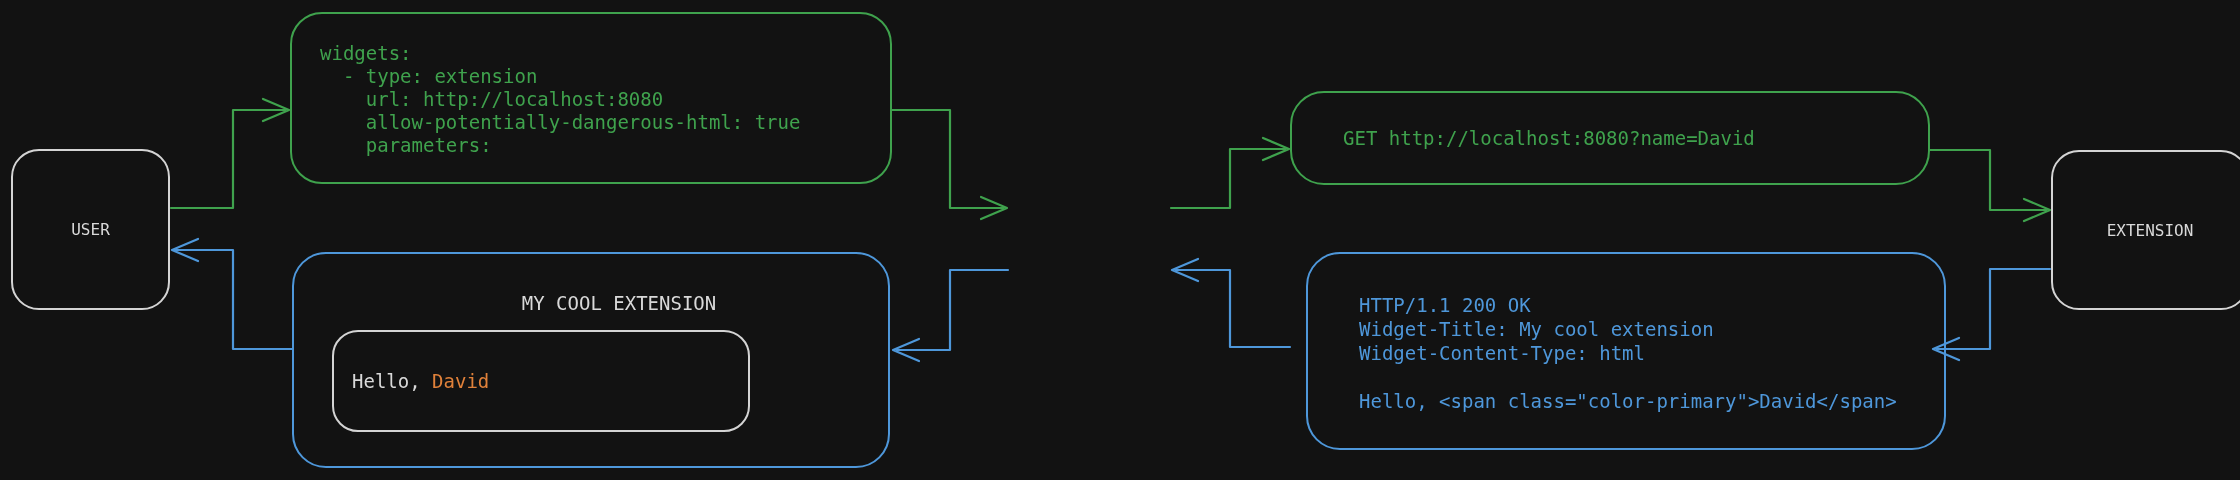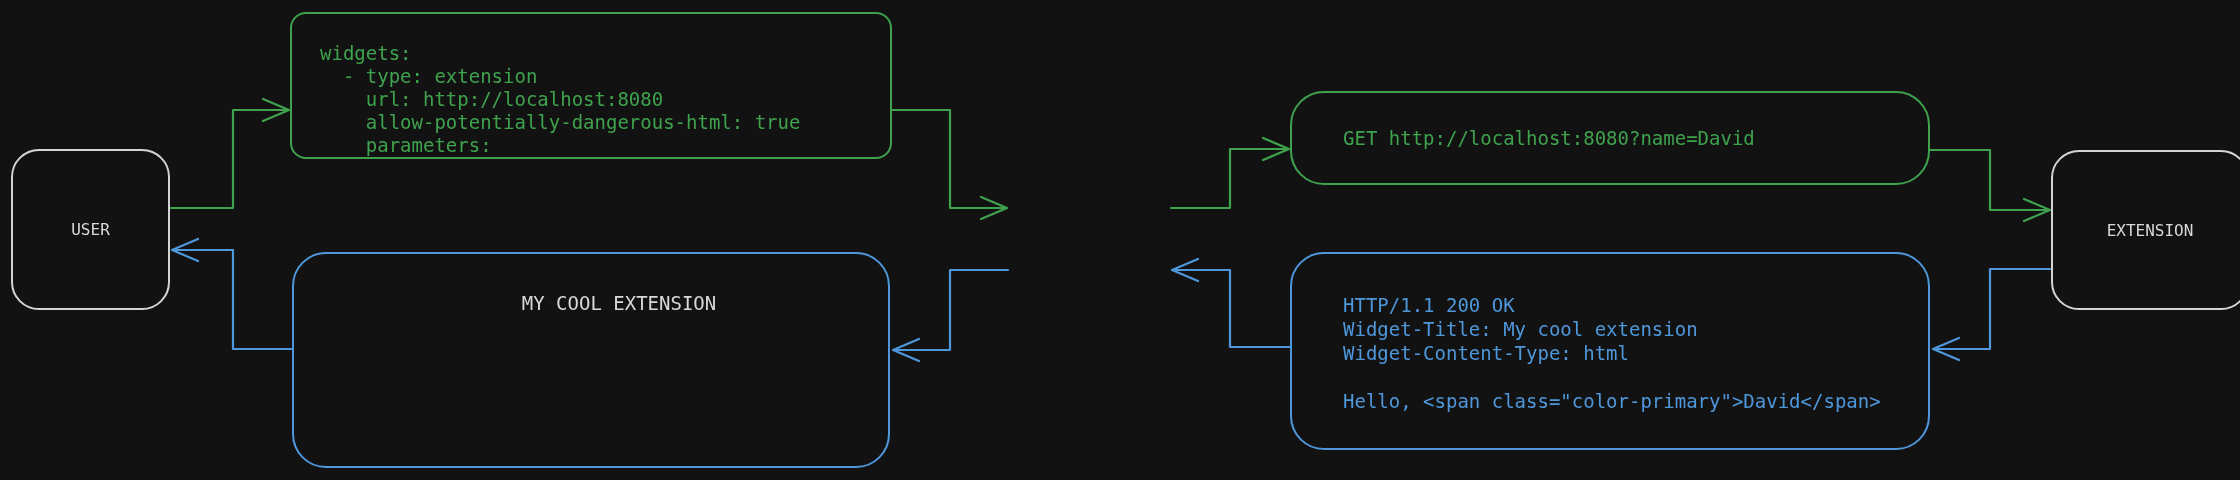--- a/index.html
+++ b/index.html
@@ -41,21 +41,21 @@
   .msgbox.blue  { border-color: #4e97da; color: #4e97da; }
   .code-line {
     white-space: pre;
     font-size: 19px;
     line-height: 23px;
     height: 23px;
   }
   .code-line.lh24 { line-height: 24px; height: 24px; }
   #config-box  { padding: 28px 0 0 28px; }
   #request-box { display: flex; align-items: center; padding-left: 51px; font-size: 19px; }
-  #response-box { padding: 39px 13px 0 51px; }
+  #response-box { padding: 39px 13px 0 51px; margin-left: 16px; }
   #widget-box  { padding: 38px 0 0 56px; color: #d9d9d9; }
   #widget-title { font-size: 19px; line-height: 23px; white-space: pre; text-align: center; }
   #widget-inner {
     position: absolute;
     box-sizing: border-box;
     left: 38px; top: 76px;
     width: 418px; height: 102px;
     border: 2px solid #d4d4d4;
     border-radius: 26px;
     display: flex;
@@ -99,21 +99,21 @@
 
   <div class="node" style="left:11px; top:149px; width:159px; height:161px;">
     <span>USER</span>
   </div>
 
 
   <div class="node" style="left:2051px; top:150px; width:198px; height:160px;">
     <span>EXTENSION</span>
   </div>
 
-  <div id="config-box" class="msgbox green" style="left:290px; top:12px; width:602px; height:147px; border-radius:16px;">
+  <div id="config-box" class="msgbox green" style="left:290px; top:12px; width:602px; height:172px; border-radius:32px;">
     <div class="code-line">widgets:</div>
     <div class="code-line">  - type: extension</div>
     <div class="code-line">    url: http://localhost:8080</div>
     <div class="code-line">    allow-potentially-dangerous-html: true</div>
     <div class="code-line">    parameters:</div>
   </div>
 
   <div id="request-box" class="msgbox green" style="left:1290px; top:91px; width:640px; height:94px;">
     <span>GET http://localhost:8080?name=David</span>
   </div>
@@ -121,15 +121,18 @@
   <div id="response-box" class="msgbox blue" style="left:1290px; top:252px; width:640px; height:198px;">
     <div class="code-line lh24">HTTP/1.1 200 OK</div>
     <div class="code-line lh24">Widget-Title: My cool extension</div>
     <div class="code-line lh24">Widget-Content-Type: html</div>
     <div class="code-line lh24"></div>
     <div class="code-line lh24">Hello, &lt;span class="color-primary"&gt;David&lt;/span&gt;</div>
   </div>
 
   <div id="widget-box" class="msgbox blue" style="left:292px; top:252px; width:598px; height:216px;">
     <div id="widget-title">MY COOL EXTENSION</div>
+    <div id="widget-inner">
+      <span>Hello, </span><span class="name">David</span>
+    </div>
   </div>
 
 </div>
 
 </body></html>

